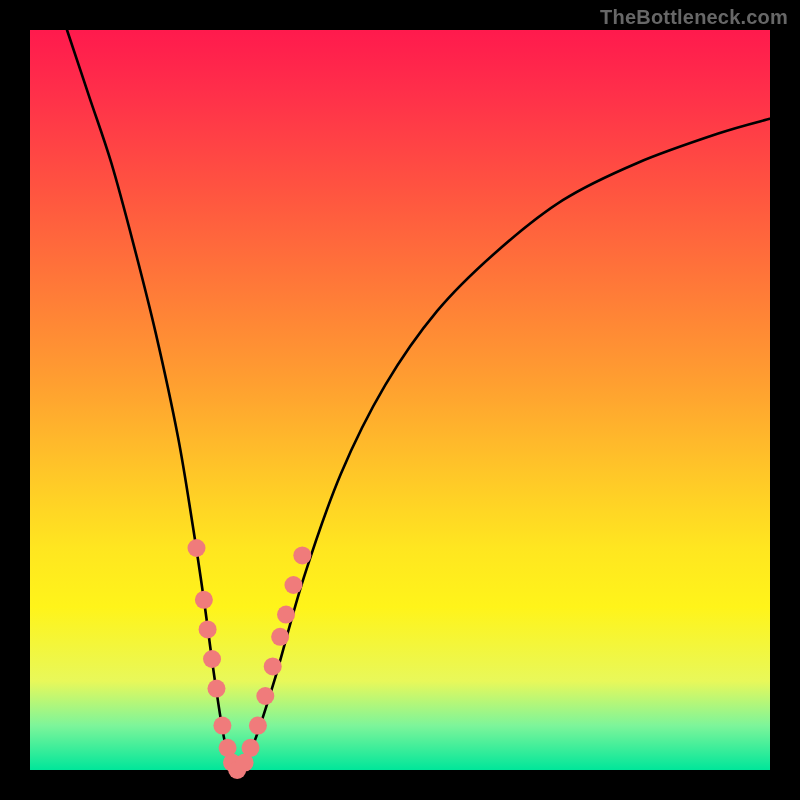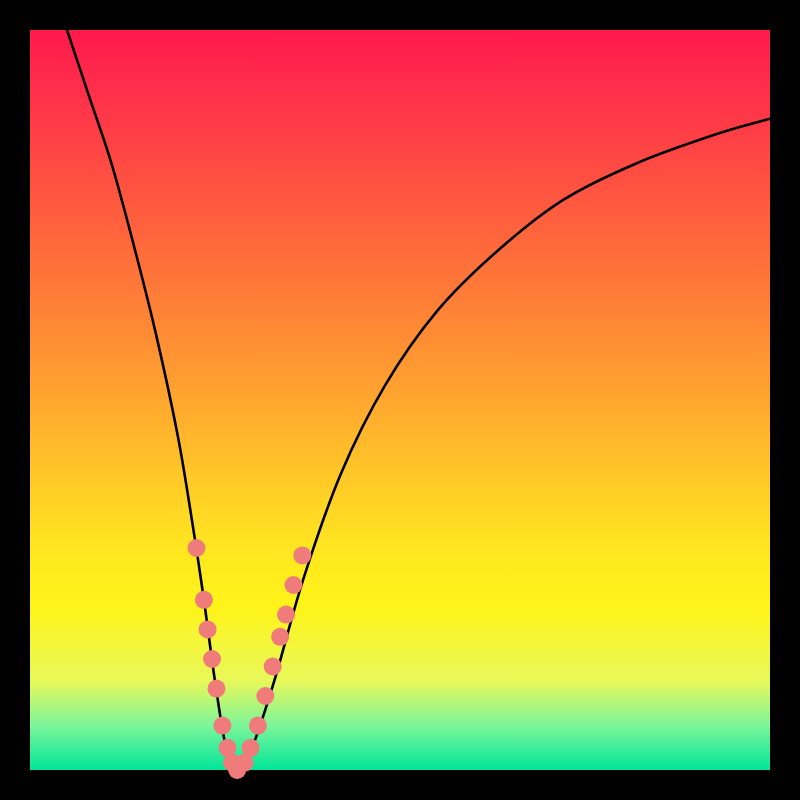--- a/index.html
+++ b/index.html
@@ -80,13 +80,14 @@
           <circle cx="227.92" cy="695.6" r="9" fill="#f07b7b"></circle>
           <circle cx="235.32" cy="666" r="9" fill="#f07b7b"></circle>
           <circle cx="242.71999999999997" cy="636.4" r="9" fill="#f07b7b"></circle>
           <circle cx="250.11999999999998" cy="606.8" r="9" fill="#f07b7b"></circle>
           <circle cx="256.04" cy="584.6" r="9" fill="#f07b7b"></circle>
           <circle cx="263.44000000000005" cy="555" r="9" fill="#f07b7b"></circle>
           <circle cx="272.32" cy="525.4" r="9" fill="#f07b7b"></circle>
         </g>
     </svg>
   </div>
+  <div class="watermark">TheBottleneck.com</div>
 </div>
 
 </body></html>

